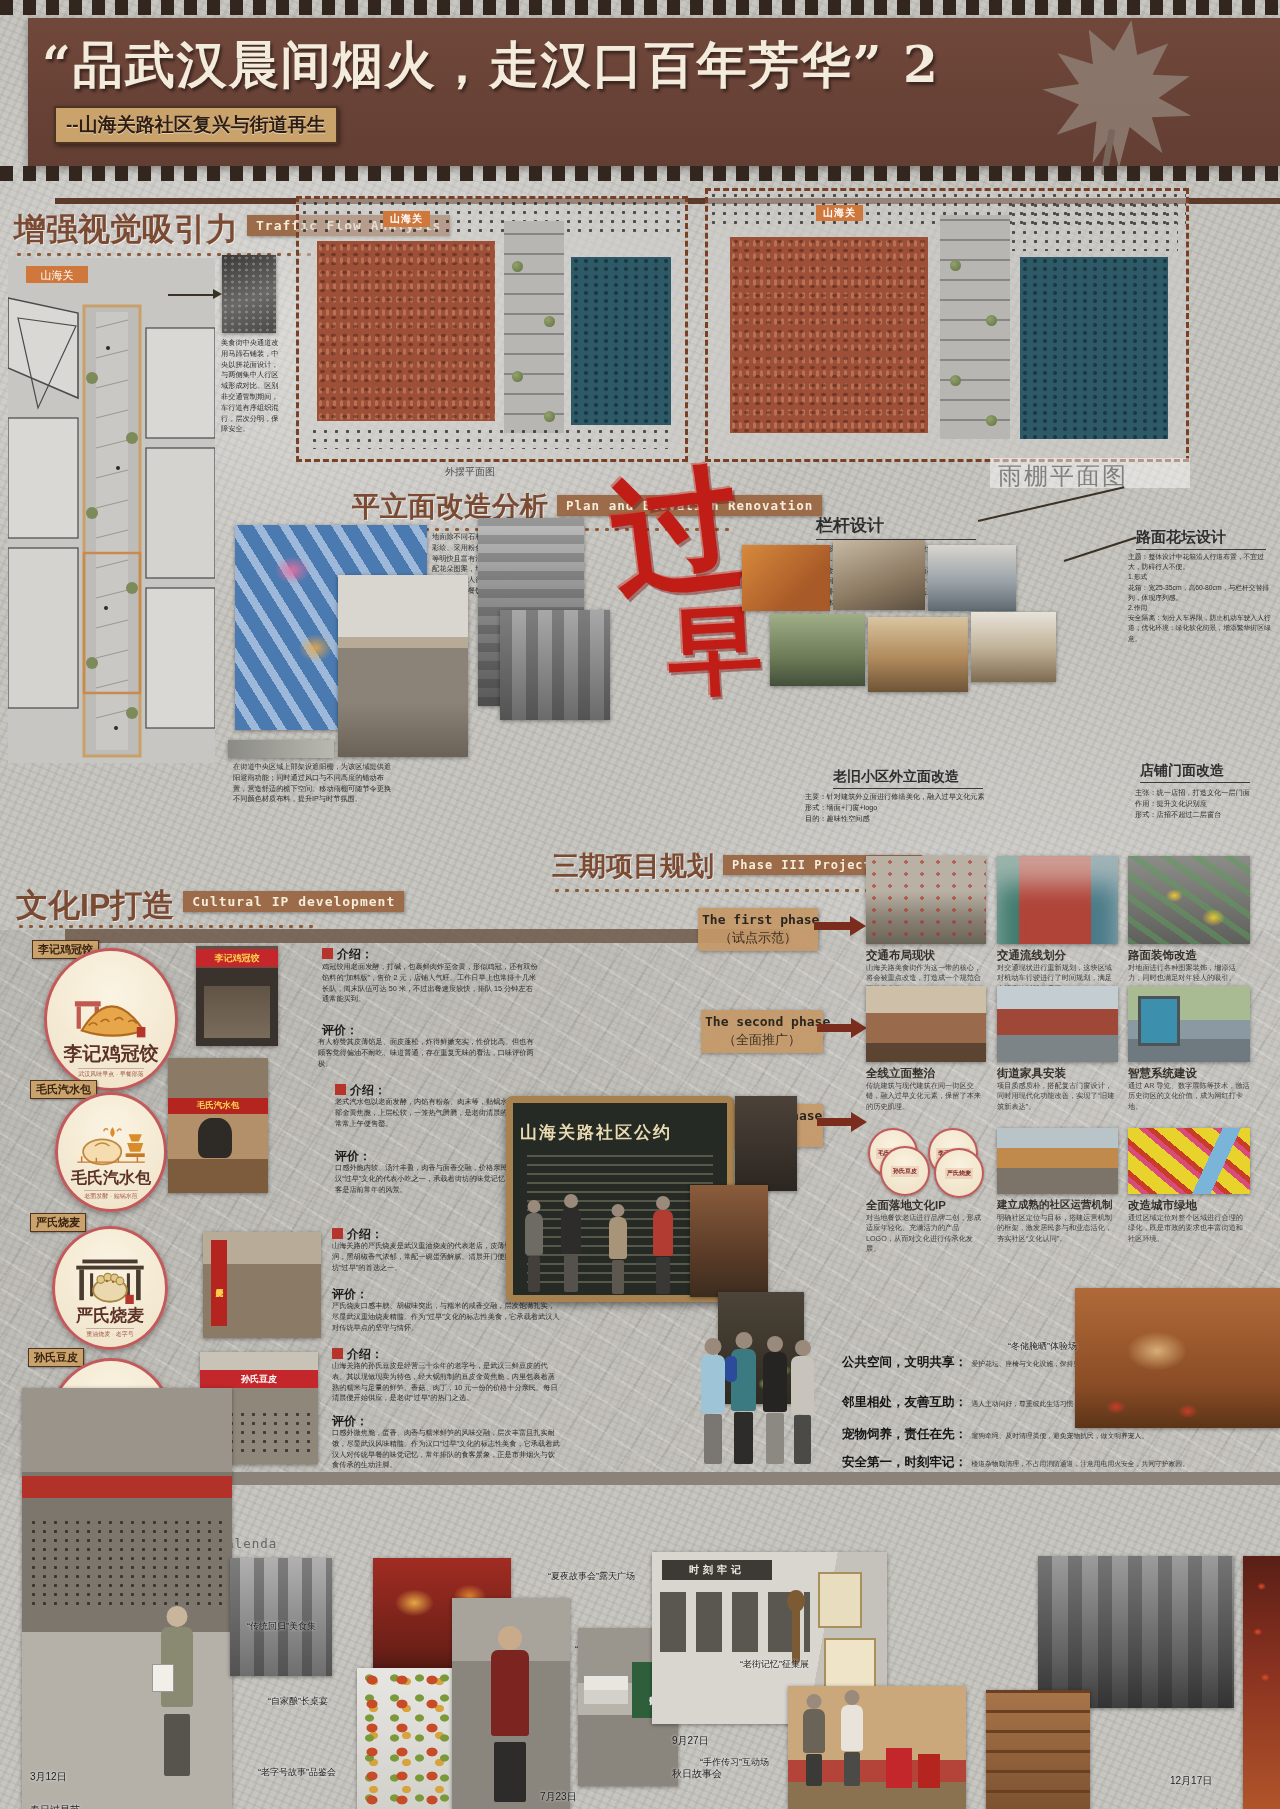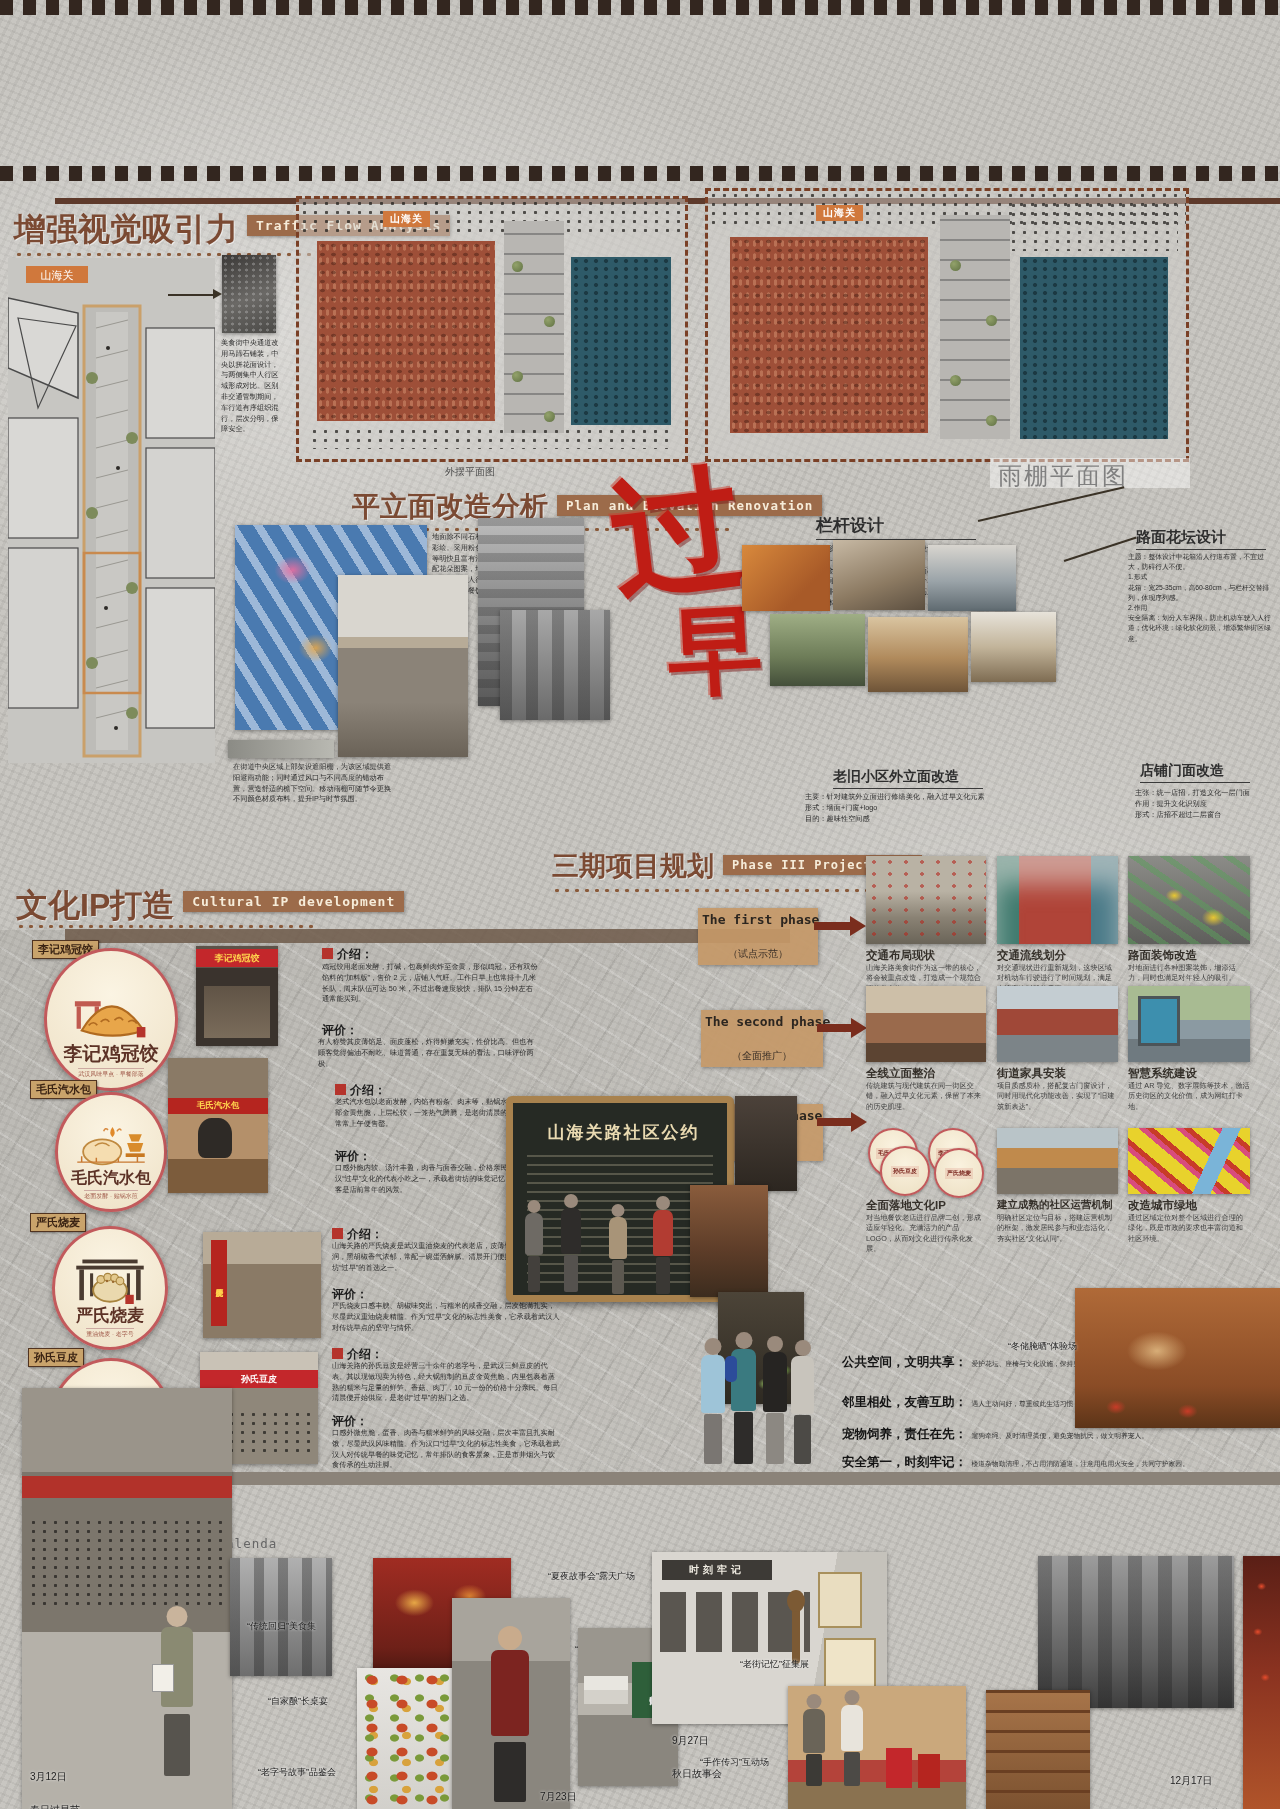--- a/index.html
+++ b/index.html
@@ -43,28 +43,28 @@
   .iplabel{position:absolute;background:#c9a36b;border:1.5px solid #503320;color:#3a2313;font-weight:bold;font-size:11px;
     padding:1px 5px;box-shadow:1px 1px 2px rgba(0,0,0,.35);white-space:nowrap}
   .iplogo{position:absolute;border-radius:50%;background:radial-gradient(circle at 50% 32%,#fbf4e3,#eee1c6);
     border:3px solid #c25a5c;box-shadow:0 2px 6px rgba(0,0,0,.35);display:flex;flex-direction:column;align-items:center;justify-content:flex-end}
   .ipname{font-weight:bold;color:#5c3226;font-family:"DejaVu Serif","Liberation Serif",serif;white-space:nowrap}
   .iptag{font-size:6px;color:#a05a4a;margin:1px 0 0;padding-top:1px;border-top:1px solid #cdaaa2;white-space:nowrap}
   .ihead{position:absolute;font-weight:bold;font-size:12px;color:#1e1e1e;white-space:nowrap}
   .redic{display:inline-block;width:11px;height:11px;background:#b5342c;margin-right:4px;vertical-align:-1px}
   .phasebadge{position:absolute;background:rgba(196,152,103,.92);box-shadow:1px 1px 4px rgba(0,0,0,.35);text-align:center;padding:4px 4px}
   .phasebadge .en{font-size:13px;font-weight:bold;color:#2c2620;letter-spacing:0;font-family:"DejaVu Sans Mono",monospace;white-space:nowrap}
-  .phasebadge .zh{font-size:10px;color:#3a2f26;margin-top:20px}
+  .phasebadge .zh{font-size:13px;color:#3a2f26;margin-top:2px}
   .arr{position:absolute}
   .arr .bar{position:absolute;left:0;top:6px;height:8px;background:#7a2d1d;right:15px}
   .arr .tip{position:absolute;right:0;top:0;width:0;height:0;border-left:16px solid #7a2d1d;border-top:10px solid rgba(0,0,0,0);border-bottom:10px solid rgba(0,0,0,0)}
   .card-t{position:absolute;font-weight:bold;font-size:11.5px;color:#35302a;white-space:nowrap}
   .card-b{position:absolute;font-size:7.2px;line-height:1.45;color:#3d3d3d}
   .board{position:absolute;background:#262a24;border:7px solid #a8824e;border-radius:6px;box-shadow:0 3px 8px rgba(0,0,0,.5)}
-  .board-title{position:absolute;left:7px;right:0;top:18px;text-align:center;color:#e9dab1;font-weight:bold;font-size:17px;letter-spacing:2px}
+  .board-title{position:absolute;left:7px;right:0;top:18px;color:#e9dab1;font-weight:bold;font-size:17px;letter-spacing:2px}
   .board-lines{position:absolute;left:14px;right:14px;top:52px;bottom:12px;
     background:repeating-linear-gradient(180deg,rgba(226,215,182,.26) 0 2px,rgba(0,0,0,0) 2px 9px)}
   .fig{position:absolute}
   .fig .hd{position:absolute;left:50%;transform:translateX(-50%);top:0;border-radius:50%;width:15px;height:15px;background:#9a8a7c}
   .fig .bd{position:absolute;left:1px;right:1px;border-radius:7px 7px 3px 3px}
   .fig .lg{position:absolute;left:4px;right:4px;bottom:0;border-radius:2px}
   .convitem{position:absolute;width:405px}
   .conv-h{font-weight:bold;font-size:12.5px;color:#141414}
   .conv-b{font-size:6.8px;color:#333;line-height:1.5}
   .qlab{position:absolute;font-size:9px;color:#1c1c1c;text-shadow:0 0 3px rgba(255,255,255,.95);white-space:nowrap}
@@ -79,20 +79,28 @@
      repeating-linear-gradient(33deg, rgba(255,255,255,.28) 0 2px, rgba(0,0,0,0) 2px 26px),
      repeating-linear-gradient(-57deg, rgba(70,68,64,.18) 0 2px, rgba(0,0,0,0) 2px 31px),
      linear-gradient(150deg, rgba(150,148,142,.45), rgba(190,188,182,.25))}
 </style>
 </head>
 <body>
 
 <div id="poster">
 
   <div class="film" style="left:0;top:0;width:1280px"></div>
+  <div class="hdrband">
+    <div class="hdr-title">“品武汉晨间烟火，走汉口百年芳华” 2</div>
+    <div class="hdr-sub">--山海关路社区复兴与街道再生</div>
+    <svg style="position:absolute;left:950px;top:-6px;width:280px;height:168px;opacity:.85;transform:rotate(10deg)" viewBox="0 0 100 100" preserveAspectRatio="xMidYMid meet">
+      <path fill="#8f7e73" d="M50 4 L57 24 L74 14 L68 34 L90 31 L74 47 L95 54 L72 59 L82 79 L60 67 L58 92 L50 74 L42 92 L40 67 L18 79 L28 59 L5 54 L26 47 L10 31 L32 34 L26 14 L43 24 Z"></path>
+      <rect x="48" y="70" width="4" height="28" rx="2" fill="#7d6d63"></rect>
+    </svg>
+  </div>
   <div class="film" style="left:0;top:166px;width:1280px"></div>
 
   <div class="mapbg" style="left:0;top:930px;width:1280px;height:545px"></div>
 
   <div class="rule" style="left:55px;top:198px;width:1225px;height:6px"></div>
   <div class="sh" style="left:14px;top:208px">
     <span class="zh" style="font-size:32px">增强视觉吸引力</span>
     <span class="en" style="font-size:13px">Traffic Flow Analysis</span>
   </div>
   <div class="dotline" style="left:14px;top:252px;width:360px"></div>

